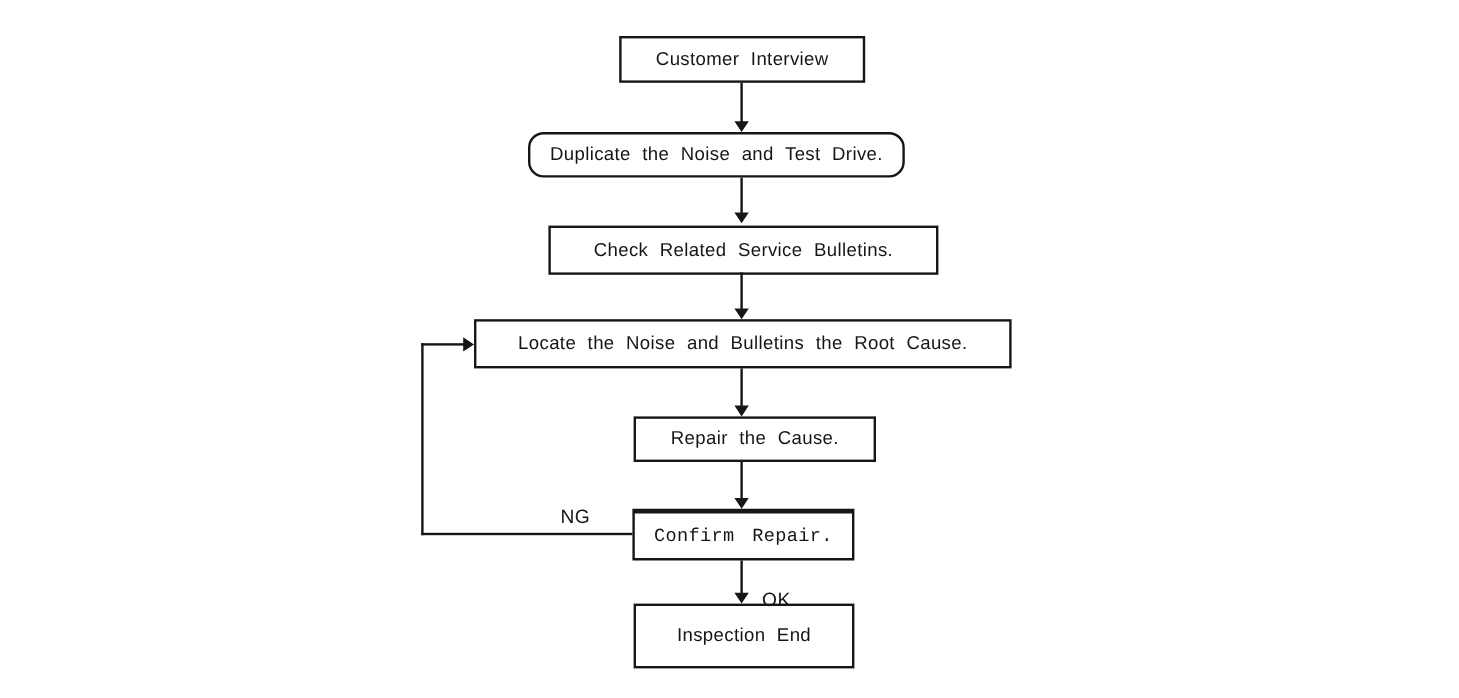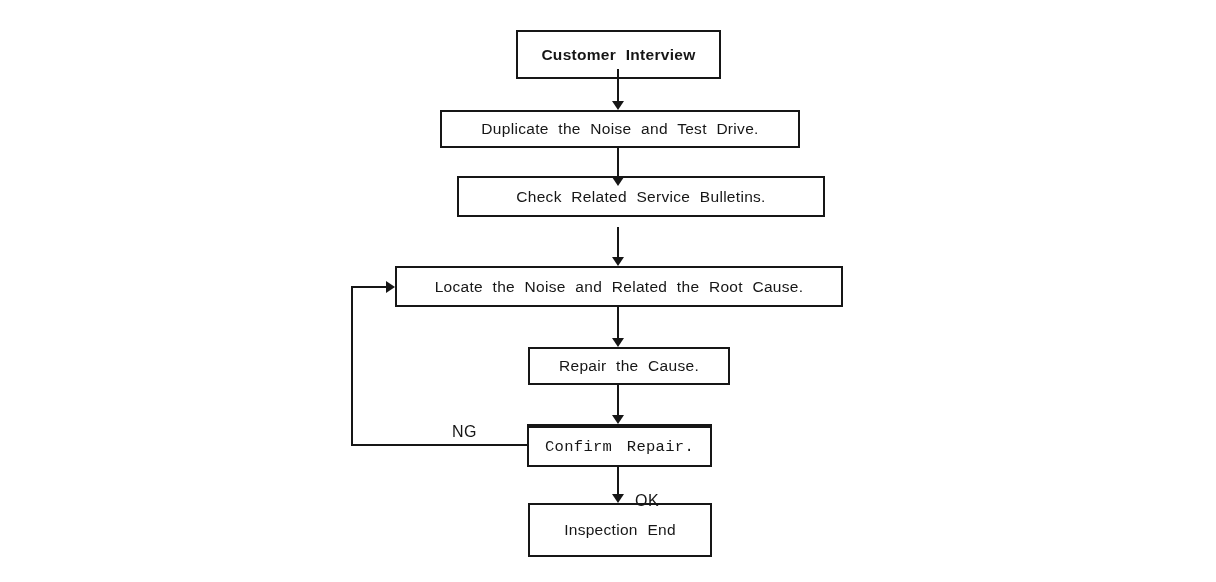--- a/index.html
+++ b/index.html
@@ -49,34 +49,34 @@
     border-bottom: 6px solid transparent;
     border-left: 9px solid #161616;
   }
   .edge-label {
     position: absolute;
     font-size: 16px;
     letter-spacing: 0.5px;
     color: #161616;
     white-space: nowrap;
   }
-  .edge-label.ng { text-align: left; }
+  .edge-label.ng { text-align: center; }
 </style>
 </head>
 <body>
 
 <div class="canvas">
 
-  <div class="node" style="left:516px; top:30px;  width:205px; height:49px;font-weight:bold;">Customer Interview</div>
+  <div class="node" style="left:516px; top:30px;  width:205px; height:39px;">Customer Interview</div>
 
-  <div class="node" style="left:440px; top:110px; width:360px; height:38px;">Duplicate the Noise and Test Drive.</div>
+  <div class="node" style="left:440px; top:110px; width:314px; height:38px;border-radius:13px;">Duplicate the Noise and Test Drive.</div>
 
-  <div class="node" style="left:457px; top:176px; width:368px; height:41px;">Check Related Service Bulletins.</div>
+  <div class="node" style="left:457px; top:188px; width:325px; height:41px;">Check Related Service Bulletins.</div>
 
-  <div class="node" style="left:395px; top:266px; width:448px; height:41px;">Locate the Noise and Related the Root Cause.</div>
+  <div class="node" style="left:395px; top:266px; width:448px; height:41px;">Locate the Noise and Bulletins the Root Cause.</div>
 
   <div class="node" style="left:528px; top:347px; width:202px; height:38px;">Repair the Cause.</div>
 
   <div class="node thick-top" style="left:527px; top:424px; width:185px; height:43px;font-family:Liberation Mono, monospace;">Confirm Repair.</div>
 
   <div class="node" style="left:528px; top:503px; width:184px; height:54px;">Inspection End</div>
 
   <div class="vline" style="left:617px; top:69px;  height:33px;"></div>
   <div class="arrow-down" style="left:612px; top:101px;"></div>
 

